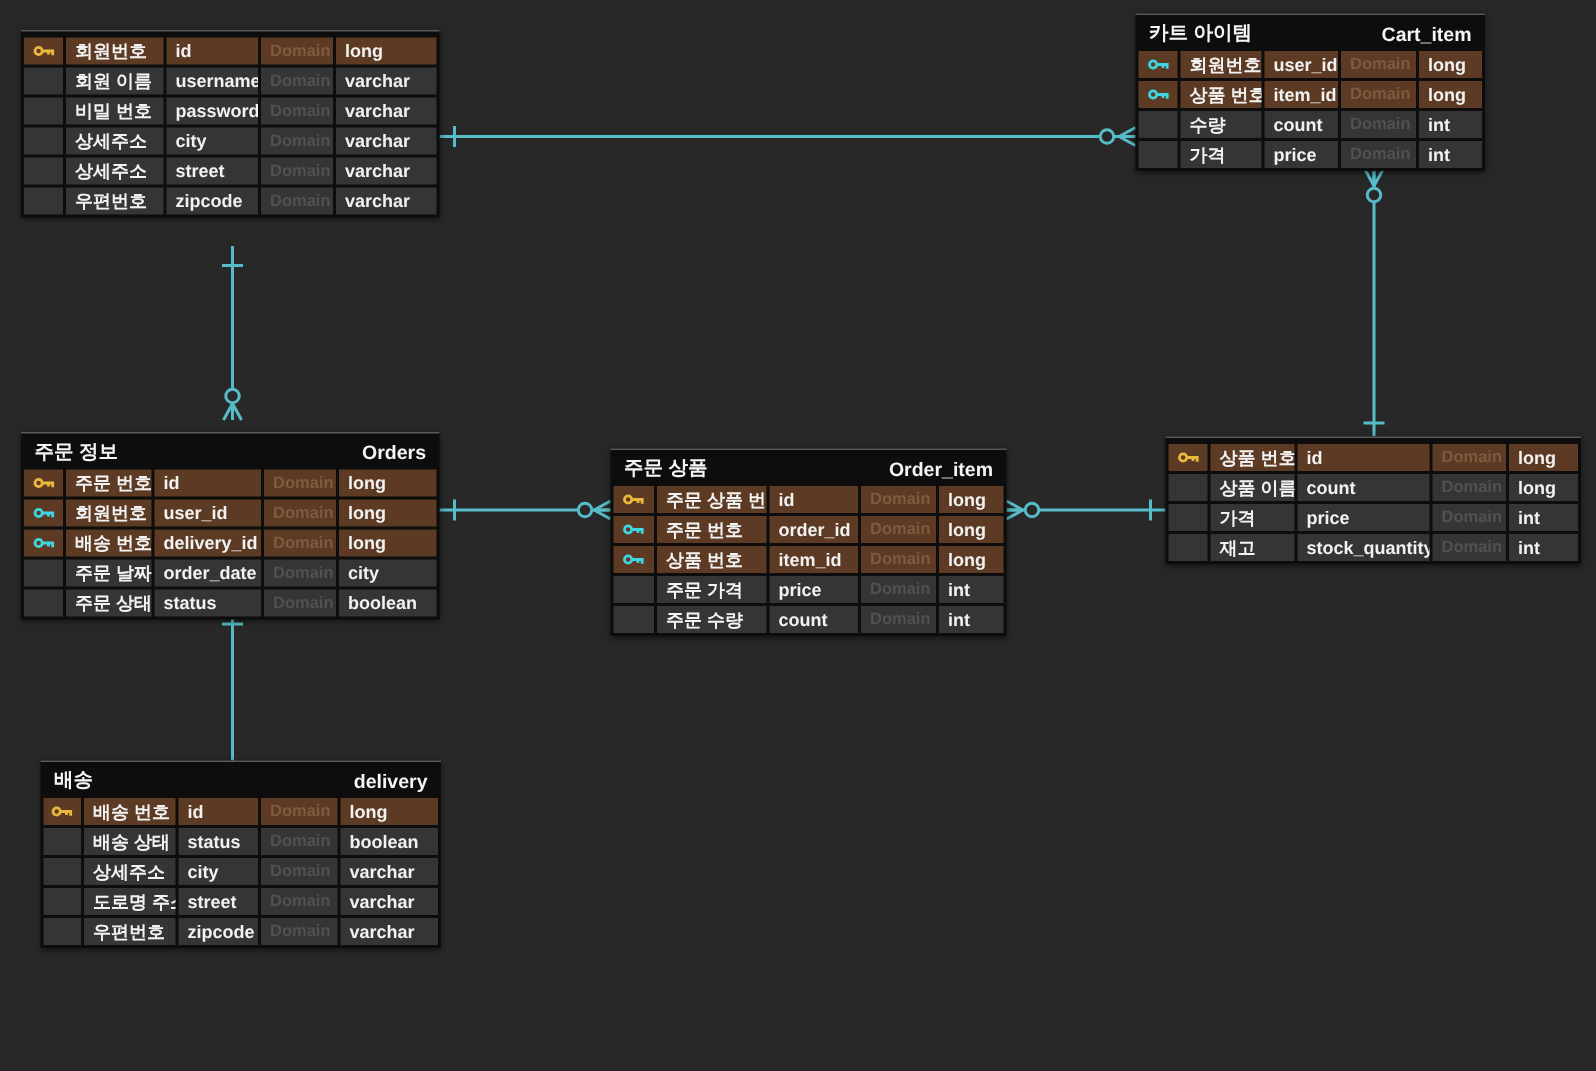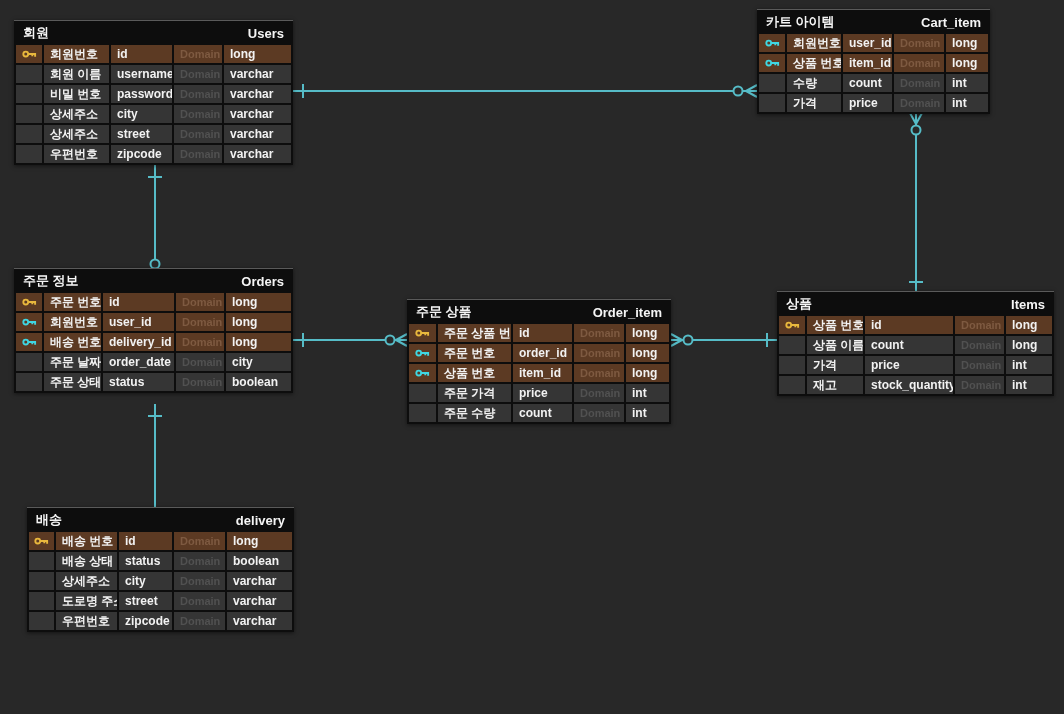--- a/index.html
+++ b/index.html
@@ -80,24 +80,20 @@
     <circle cx="916" cy="130" r="4.5" fill="#282828"></circle>
   </g>
   <g stroke="#56bcc7" stroke-width="2" fill="none">
     <line x1="155" y1="404" x2="155" y2="530"></line>
     <line x1="148" y1="416" x2="162" y2="416"></line>
     <line x1="148" y1="521" x2="162" y2="521"></line>
   </g>
 </svg>
 
 <div class="erd-table" style="left:14px;top:20px;--cols:26px 65px 61px 48px 67px;">
-  <div class="thead">
-    <span class="t-ko">회원</span>
-    <span class="t-en">Users</span>
-  </div>
   <div class="row key">
     <div class="cell icon-cell">
         <svg class="key-glyph pk" width="15" height="10">
           <use href="#key-icon"></use>
         </svg>
       </div>
     <div class="cell label">회원번호</div>
     <div class="cell field">id</div>
     <div class="cell domain">Domain</div>
     <div class="cell type">long</div>
@@ -175,21 +171,21 @@
   </div>
   <div class="row">
     <div class="cell icon-cell"></div>
     <div class="cell label">가격</div>
     <div class="cell field">price</div>
     <div class="cell domain">Domain</div>
     <div class="cell type">int</div>
   </div>
 </div>
 
-<div class="erd-table" style="left:14px;top:268px;text-align:right;--cols:26px 57px 71px 48px 65px;">
+<div class="erd-table" style="left:14px;top:288px;text-align:right;--cols:26px 57px 71px 48px 65px;">
   <div class="thead">
     <span class="t-ko">주문 정보</span>
     <span class="t-en">Orders</span>
   </div>
   <div class="row key">
     <div class="cell icon-cell">
         <svg class="key-glyph pk" width="15" height="10">
           <use href="#key-icon"></use>
         </svg>
       </div>
@@ -284,24 +280,20 @@
   <div class="row">
     <div class="cell icon-cell"></div>
     <div class="cell label">주문 수량</div>
     <div class="cell field">count</div>
     <div class="cell domain">Domain</div>
     <div class="cell type">int</div>
   </div>
 </div>
 
 <div class="erd-table" style="left:777px;top:291px;--cols:26px 56px 88px 49px 46px;">
-  <div class="thead">
-    <span class="t-ko">상품</span>
-    <span class="t-en">Items</span>
-  </div>
   <div class="row key">
     <div class="cell icon-cell">
         <svg class="key-glyph pk" width="15" height="10">
           <use href="#key-icon"></use>
         </svg>
       </div>
     <div class="cell label">상품 번호</div>
     <div class="cell field">id</div>
     <div class="cell domain">Domain</div>
     <div class="cell type">long</div>

